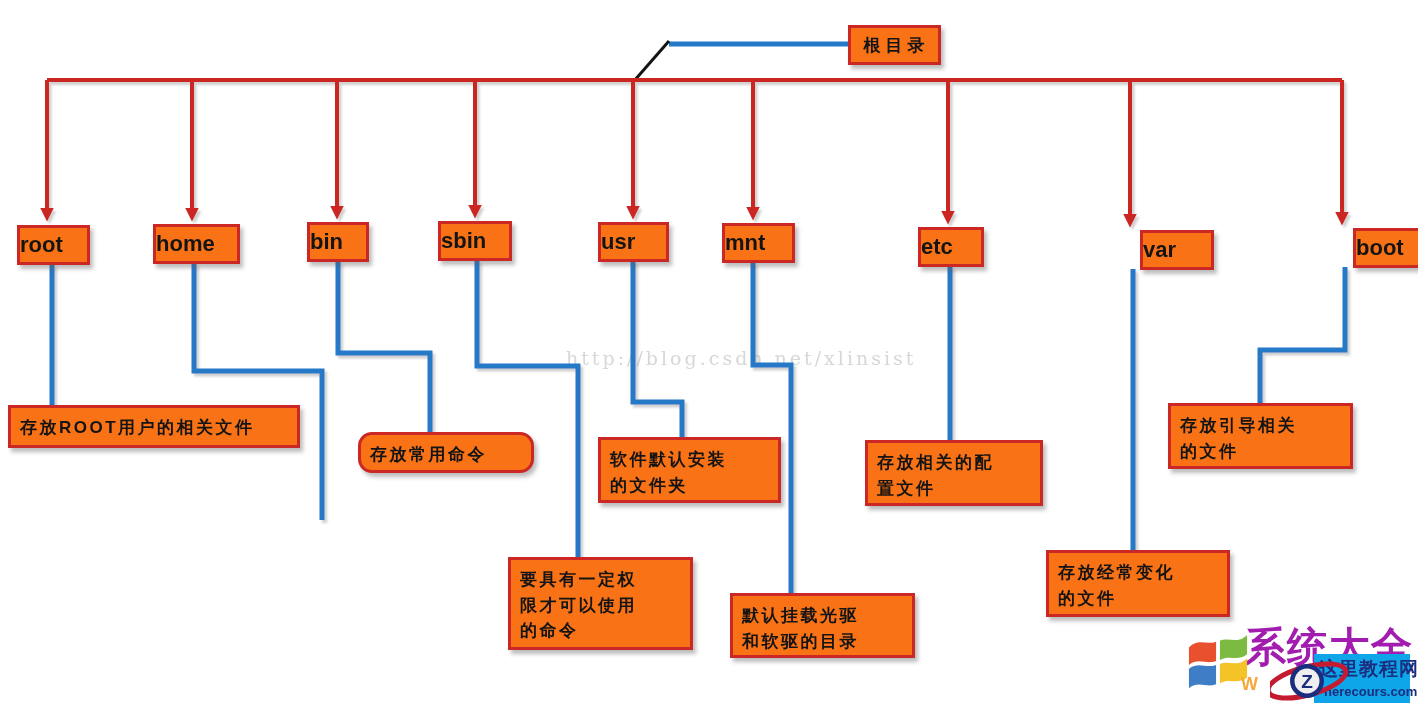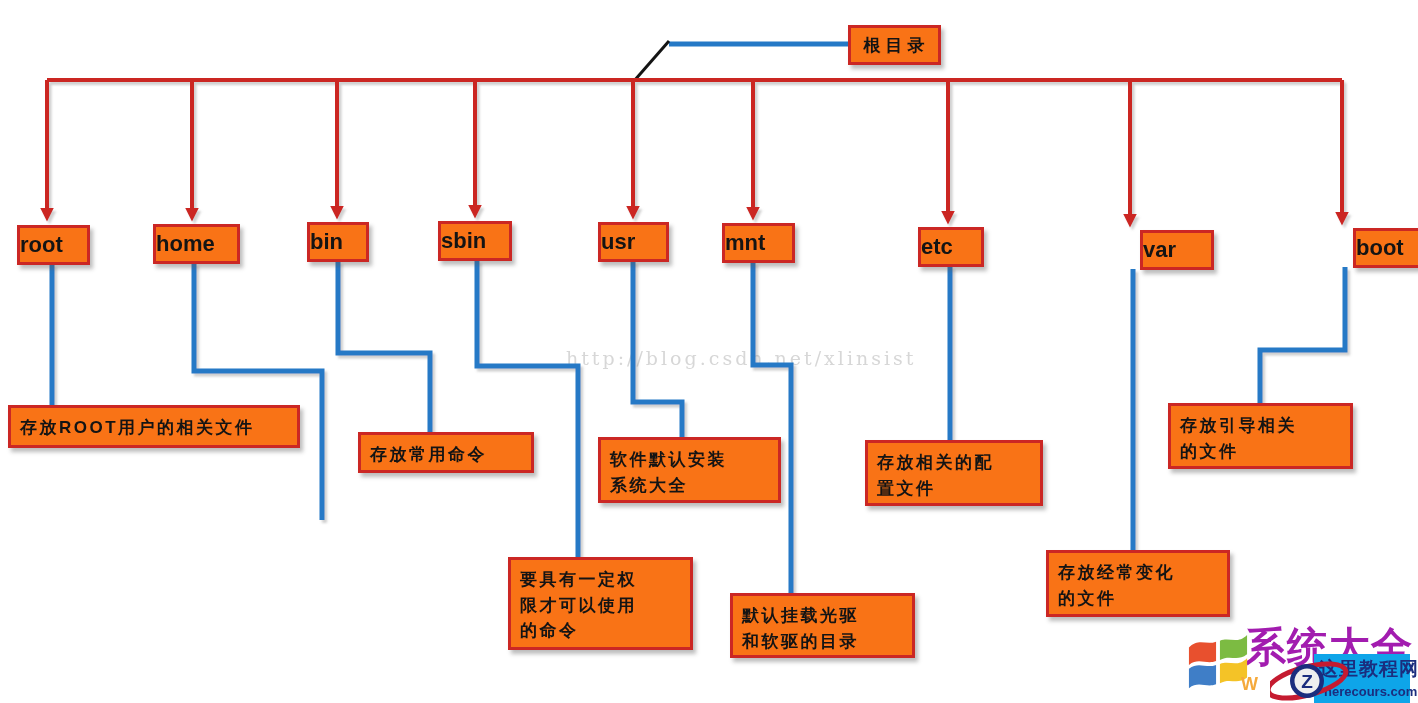--- a/index.html
+++ b/index.html
@@ -97,26 +97,26 @@
       <span>etc</span>
     </div>
   <div class="box dir-box" style="left:1094px;top:230px;width:74px;height:40px;margin-left:46px;">
       <span>var</span>
     </div>
   <div class="box dir-box" style="left:1305px;top:228px;width:74px;height:40px;margin-left:48px;">
       <span>boot</span>
     </div>
 
   <div class="box desc-box" style="left:8px;top:405px;width:292px;height:43px;">存放ROOT用户的相关文件</div>
-  <div class="box desc-box" style="left:358px;top:432px;width:176px;height:41px;">存放常用命令</div>
+  <div class="box desc-box" style="left:358px;top:432px;width:176px;height:41px;border-radius:14px;">存放常用命令</div>
   <div class="box desc-box" style="left:508px;top:557px;width:185px;height:93px;">要具有一定权
 限才可以使用
 的命令</div>
   <div class="box desc-box" style="left:598px;top:437px;width:183px;height:66px;">软件默认安装
-系统大全</div>
+的文件夹</div>
   <div class="box desc-box" style="left:730px;top:593px;width:185px;height:65px;">默认挂载光驱
 和软驱的目录</div>
   <div class="box desc-box" style="left:865px;top:440px;width:178px;height:66px;">存放相关的配
 置文件</div>
   <div class="box desc-box" style="left:1046px;top:550px;width:184px;height:67px;">存放经常变化
 的文件</div>
   <div class="box desc-box" style="left:1168px;top:403px;width:185px;height:66px;">存放引导相关
 的文件</div>
 
   <div class="logo">

